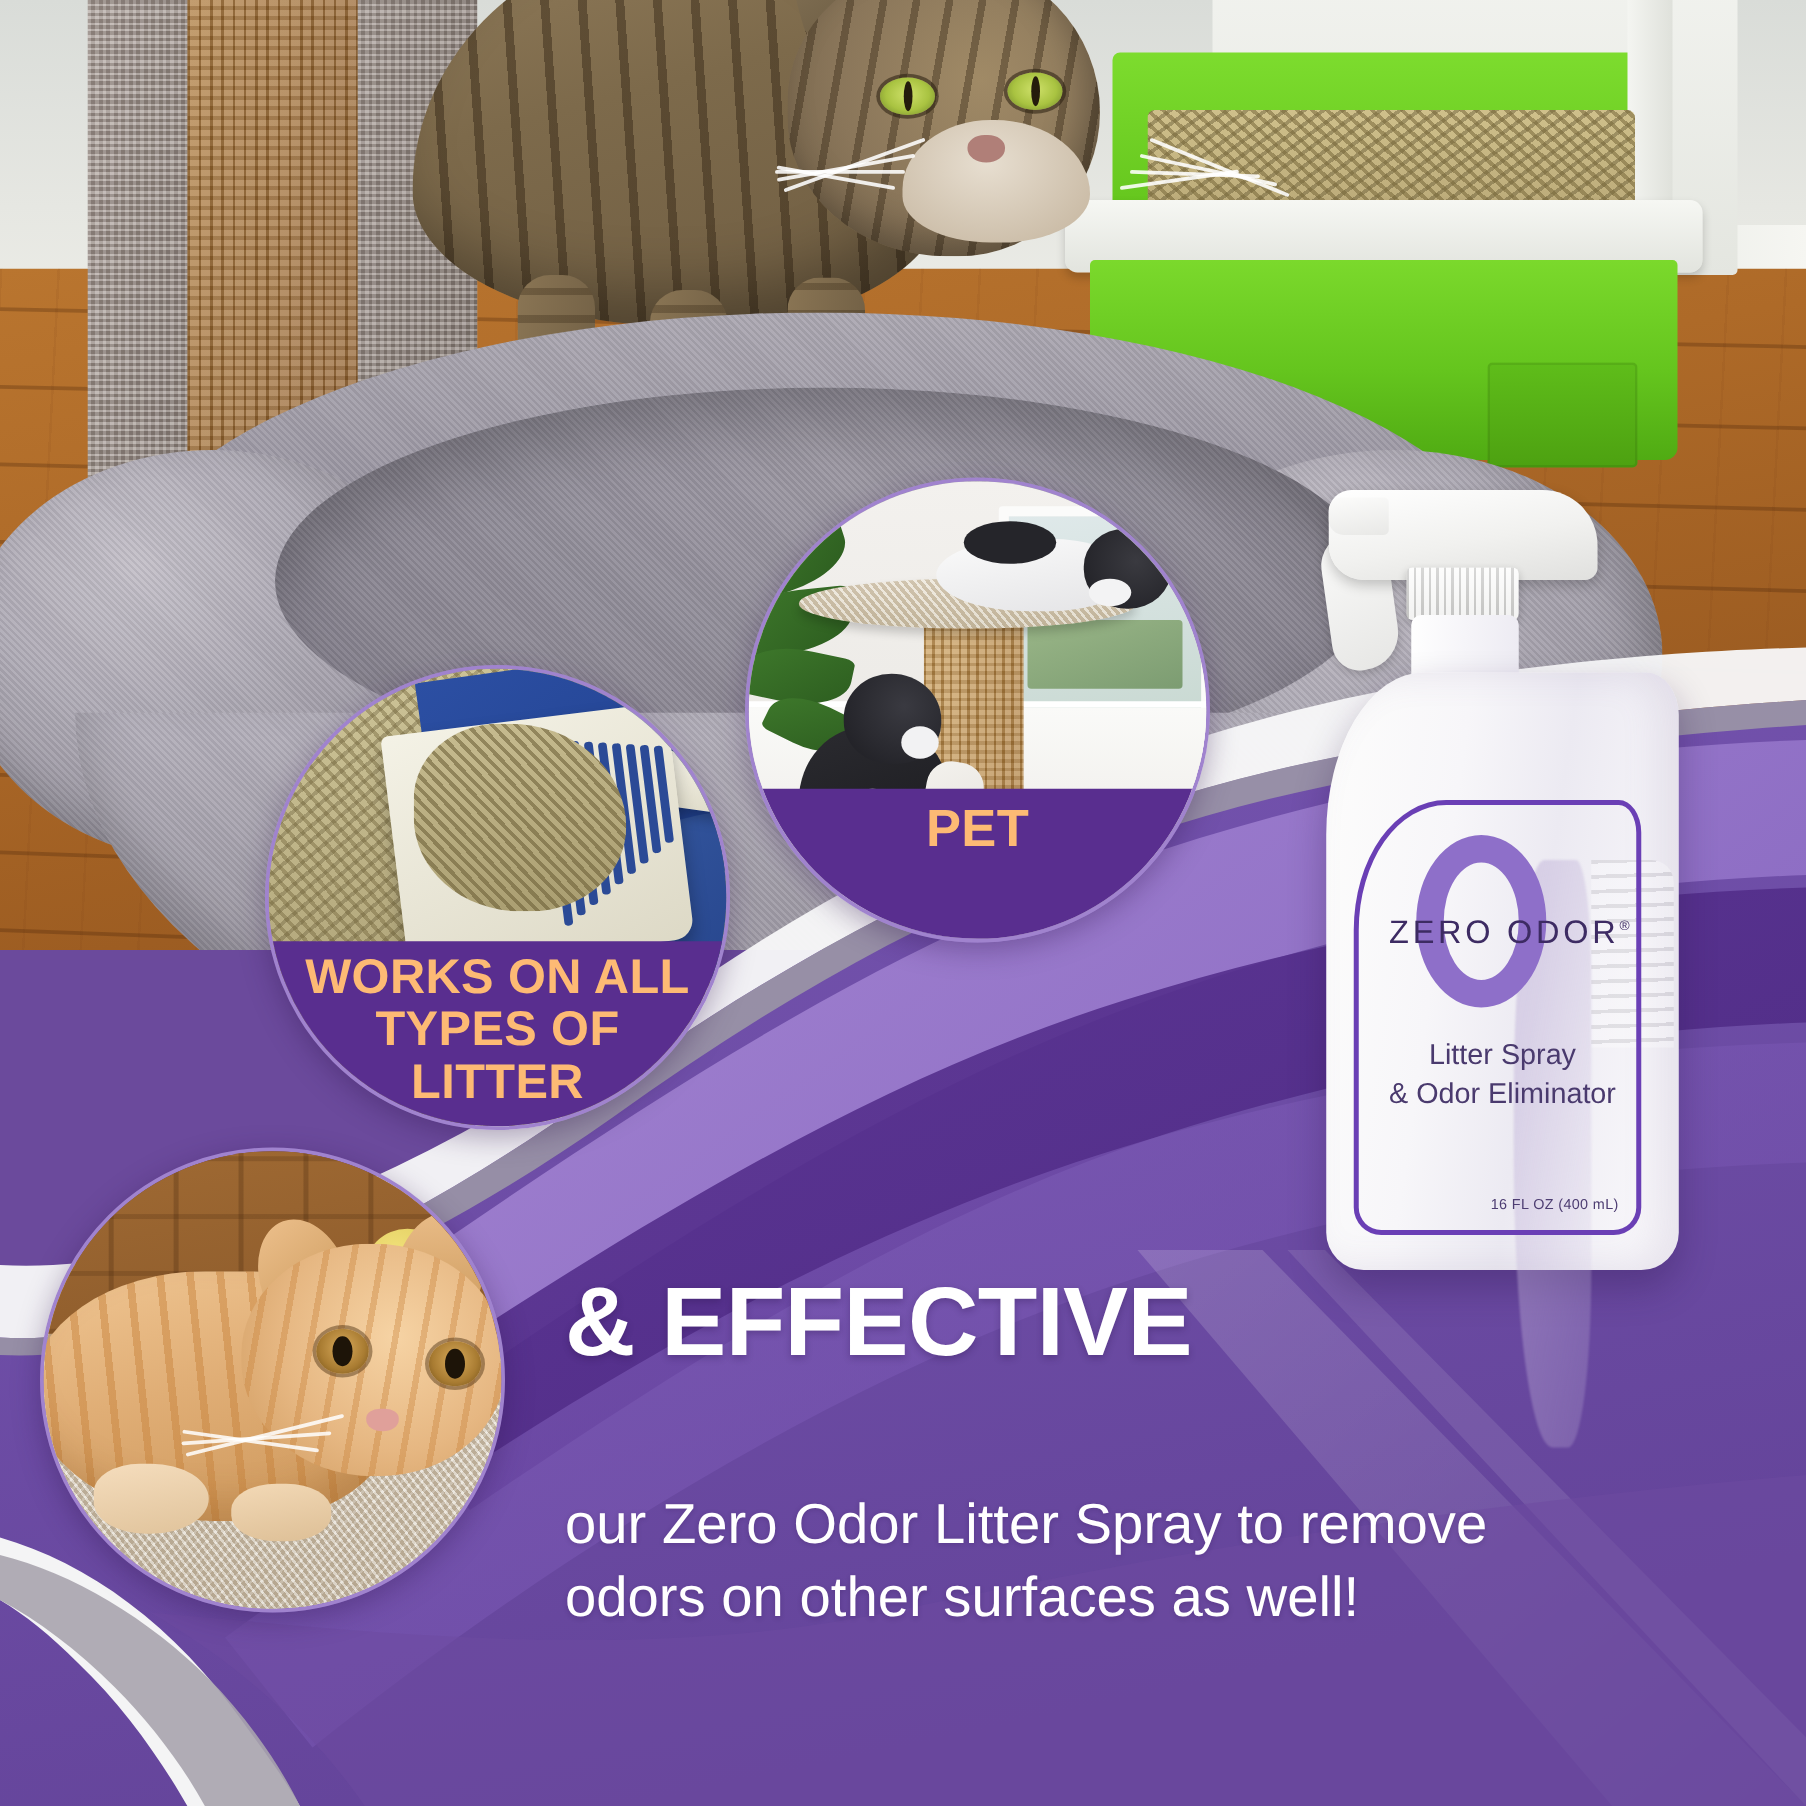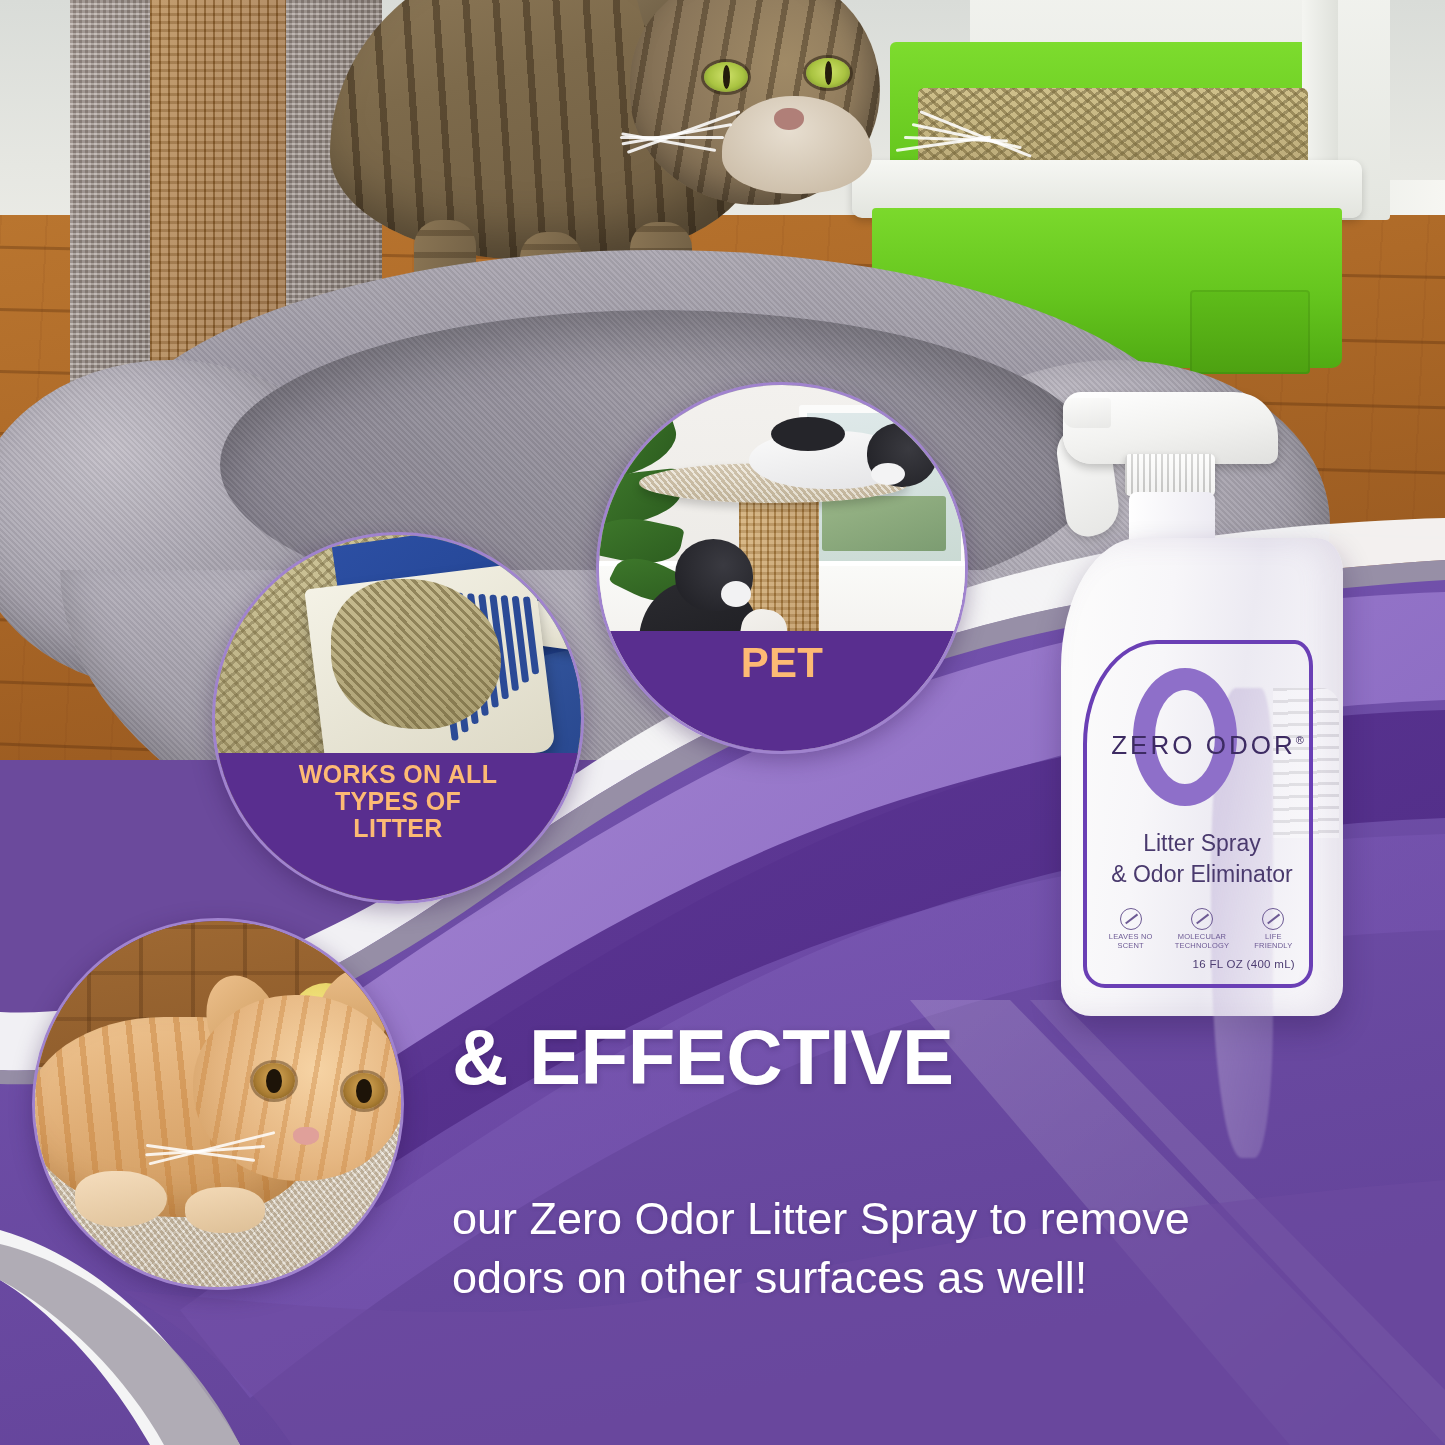--- a/index.html
+++ b/index.html
@@ -244,21 +244,21 @@
     background:#592e8f;
     color:#fdba74; font-weight:bold; text-align:center;
     display:flex; flex-direction:column; justify-content:flex-start;
     padding-top:8px;
     letter-spacing:.3px;
   }
   .callout .cap span{ display:block; white-space:nowrap; }
 
   
   #callout-litter   { left:212px; top:532px; width:372px; height:372px; }
-  #callout-litter   .cap{ height:148px; font-size:25px; line-height:1.08; }
+  #callout-litter   .cap{ height:148px; font-size:39px; line-height:1.08; }
   #callout-furniture{ left:596px; top:382px; width:372px; height:372px; }
   #callout-furniture .cap{ height:120px; font-size:42px; line-height:1.12; }
   #callout-carpets  { left:32px;  top:918px; width:372px; height:372px; }
   #callout-carpets  .cap{ height:120px; font-size:40px; line-height:1.12; }
 
   
   .scoop-bg{
     position:absolute; inset:0;
     background:
       repeating-linear-gradient(48deg, rgba(110,96,54,.40) 0 3px, rgba(0,0,0,0) 3px 8px),
@@ -798,37 +798,20 @@
     </div>
     <div class="btl-label">
       <div class="btl-O"></div>
       <div class="btl-brand">
         <span>ZERO ODOR</span><sup>®</sup>
       </div>
       <div class="btl-sub">
         <div>Litter Spray</div>
         <div>&amp; Odor Eliminator</div>
       </div>
-      <div class="btl-badges">
-        <div class="btl-badge">
-          <div class="bi"></div>
-          <span>LEAVES NO</span>
-          <span>SCENT</span>
-        </div>
-        <div class="btl-badge">
-          <div class="bi"></div>
-          <span>MOLECULAR</span>
-          <span>TECHNOLOGY</span>
-        </div>
-        <div class="btl-badge">
-          <div class="bi"></div>
-          <span>LIFE</span>
-          <span>FRIENDLY</span>
-        </div>
-      </div>
       <div class="btl-size">16 FL OZ (400 mL)</div>
     </div>
   </div>
 
   <div class="headline">
     <div>&amp; EFFECTIVE</div>
   </div>
 
   <div class="bodycopy">
     <div>our Zero Odor Litter Spray to remove</div>

